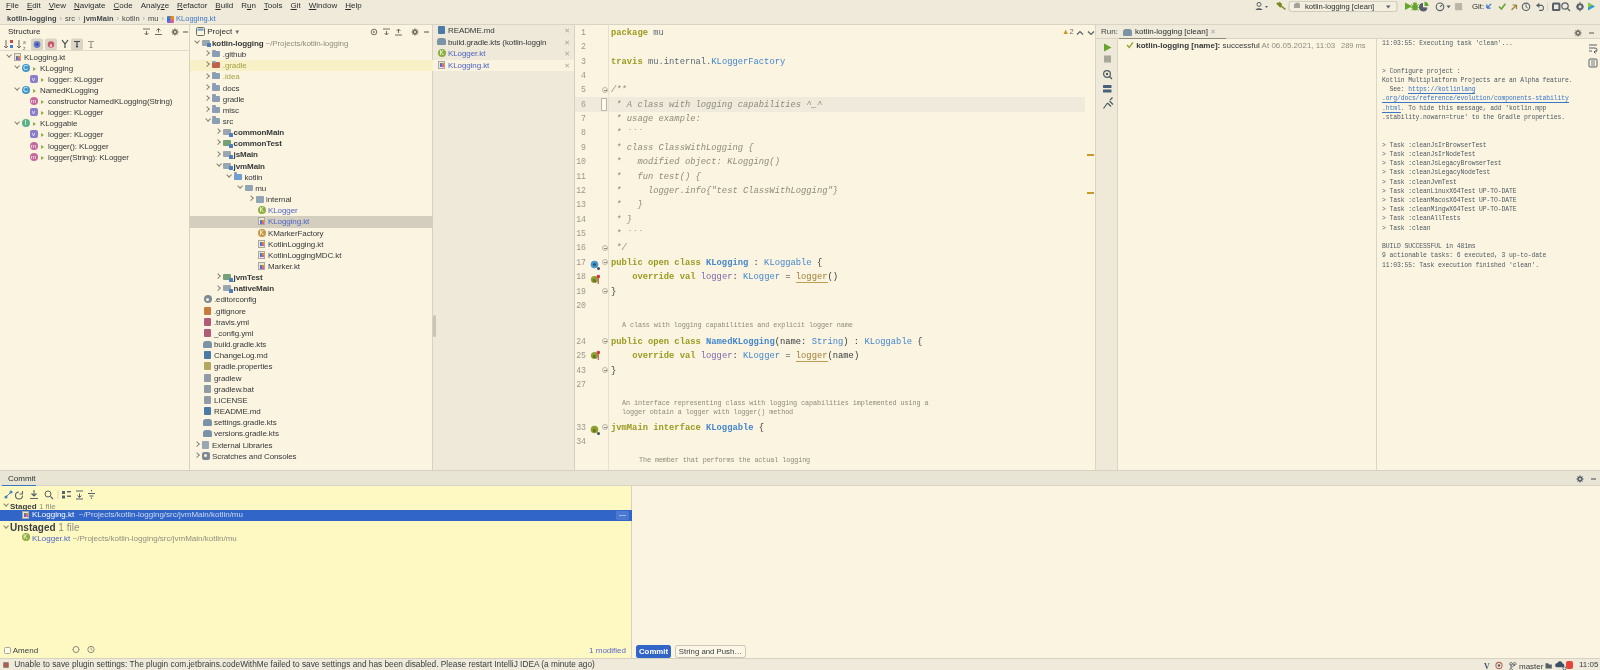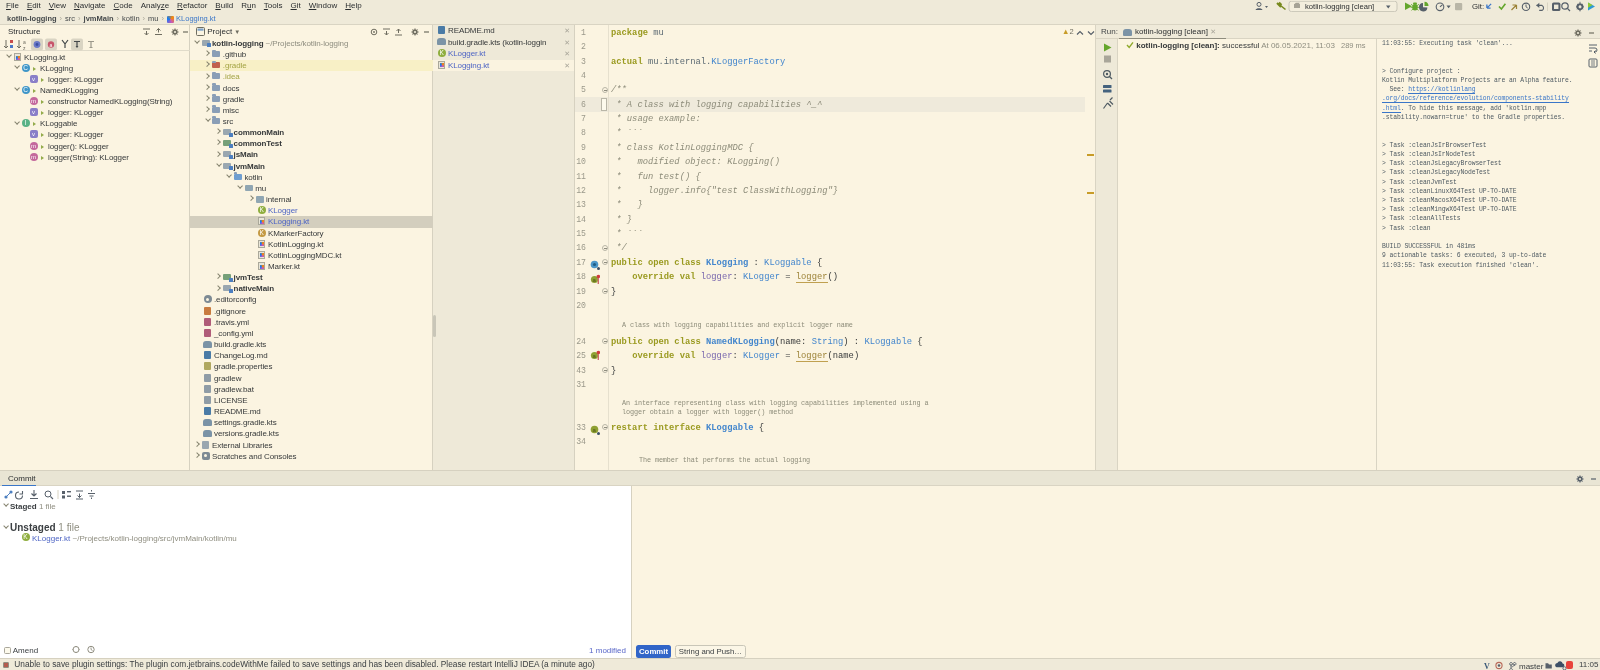--- a/index.html
+++ b/index.html
@@ -271,47 +271,47 @@
   <div class="num" style="top:187.6px">14</div>
   <div class="num" style="top:202.0px">15</div>
   <div class="num" style="top:216.3px">16</div>
   <div class="num" style="top:230.7px">17</div>
   <div class="num" style="top:245.1px">18</div>
   <div class="num" style="top:259.5px">19</div>
   <div class="num" style="top:273.8px">20</div>
   <div class="num" style="top:309.8px">24</div>
   <div class="num" style="top:324.2px">25</div>
   <div class="num" style="top:338.5px">43</div>
-  <div class="num" style="top:352.9px">31</div>
+  <div class="num" style="top:352.9px">27</div>
   <div class="num" style="top:395.5px">33</div>
   <div class="num" style="top:410.0px">34</div>
  </div>
 
  <div id="code">
   <div class="cl" style="top:0.8px"><span class="kw b">package</span> <span style="color:#5c6a73">mu</span></div>
-  <div class="cl" style="top:29.5px"><span class="kw b">actual</span> <span style="color:#5c6a73">mu.internal.</span><span class="cls">KLoggerFactory</span></div>
+  <div class="cl" style="top:29.5px"><span class="kw b">travis</span> <span style="color:#5c6a73">mu.internal.</span><span class="cls">KLoggerFactory</span></div>
   <div class="cl" style="top:58.3px"><span class="doc">/**</span></div>
   <div class="cl" style="top:72.6px"><span class="doc"> * A class with logging capabilities ^_^</span></div>
   <div class="cl" style="top:87.0px"><span class="doc"> * usage example:</span></div>
   <div class="cl" style="top:101.4px"><span class="doc"> * ```</span></div>
-  <div class="cl" style="top:115.8px"><span class="doc"> * class KotlinLoggingMDC {</span></div>
+  <div class="cl" style="top:115.8px"><span class="doc"> * class ClassWithLogging {</span></div>
   <div class="cl" style="top:130.1px"><span class="doc"> *   modified object: KLogging()</span></div>
   <div class="cl" style="top:144.5px"><span class="doc"> *   fun test() {</span></div>
   <div class="cl" style="top:158.9px"><span class="doc"> *     logger.info{"test ClassWithLogging"}</span></div>
   <div class="cl" style="top:173.2px"><span class="doc"> *   }</span></div>
   <div class="cl" style="top:187.6px"><span class="doc"> * }</span></div>
   <div class="cl" style="top:202.0px"><span class="doc"> * ```</span></div>
   <div class="cl" style="top:216.3px"><span class="doc"> */</span></div>
   <div class="cl" style="top:230.7px"><span class="kw b">public open class</span> <span class="cls b">KLogging</span> : <span class="cls">KLoggable</span> {</div>
   <div class="cl" style="top:245.1px">    <span class="kw b">override val</span> <span class="prop">logger</span>: <span class="cls">KLogger</span> = <span class="call">logger</span>()</div>
   <div class="cl" style="top:259.5px">}</div>
   <div class="cl" style="top:309.8px"><span class="kw b">public open class</span> <span class="cls b">NamedKLogging</span>(name: <span class="cls">String</span>) : <span class="cls">KLoggable</span> {</div>
   <div class="cl" style="top:324.2px">    <span class="kw b">override val</span> <span class="prop">logger</span>: <span class="cls">KLogger</span> = <span class="call">logger</span>(name)</div>
   <div class="cl" style="top:338.5px">}</div>
-  <div class="cl" style="top:395.5px"><span class="kw b">restart interface</span> <span class="cls b">KLoggable</span> {</div>
+  <div class="cl" style="top:395.5px"><span class="kw b">jvmMain interface</span> <span class="cls b">KLoggable</span> {</div>
   <div class="fdoc" style="left:47px;top:296px">A class with logging capabilities and explicit logger name</div>
   <div class="fdoc" style="left:47px;top:374px">An interface representing class with logging capabilities implemented using a</div>
   <div class="fdoc" style="left:47px;top:383.4px">logger obtain a logger with logger() method</div>
   <div class="fdoc" style="left:64px;top:431px">The member that performs the actual logging</div>
   <span class="fold abs" style="left:27px;top:61.8px"></span>
   <span class="fold abs" style="left:27px;top:219.8px"></span>
   <span class="fold abs" style="left:27px;top:234.2px"></span>
   <span class="fold abs" style="left:27px;top:263.0px"></span>
   <span class="fold abs" style="left:27px;top:313.3px"></span>
   <span class="fold abs" style="left:27px;top:342.0px"></span>
@@ -375,21 +375,21 @@
       <path d="M8.5 35.5 l2.5 2.5" stroke="#4e5a62" stroke-width="1.2"></path>
   <rect x="2" y="44" width="8.5" height="3" rx="0.6" fill="#44627e"></rect>
       <rect x="2" y="48.5" width="8.5" height="3" rx="0.6" fill="#44627e"></rect>
   <path d="M6.5 62 l3.5 3.5 m-1.5-5.5 l3.5 3.5 m-5.5-1.5 l-4 5.5 m6.5-8.5 l2.5-2.5" stroke="#4e5a62" stroke-width="1.2" fill="none"></path>
  </svg>
 
  <div class="abs nw" style="left:30px;top:15.5px;font-size:8px">
   <svg width="8" height="8" viewBox="0 0 8 8" style="vertical-align:-1px">
         <path d="M1 4 l2.2 2.4 l3.8-5" stroke="#8faa2c" stroke-width="1.4" fill="none"></path>
       </svg>
-  <span class="b">kotlin-logging [clean]:</span> successful <span class="gray">At 06.05.2021, 11:03</span>
+  <span class="b">kotlin-logging [name]:</span> successful <span class="gray">At 06.05.2021, 11:03</span>
  </div>
  <div class="abs gray" style="left:245px;top:16px;font-size:7.5px">289 ms</div>
 
  <div class="abs" style="left:280px;top:14px;width:1px;height:431px;background:#D9D4C3"></div>
 
  <div class="con" style="left:286px;top:14px">11:03:55: Executing task 'clean'...
 
 
 &gt; Configure project :
 Kotlin Multiplatform Projects are an Alpha feature.
@@ -426,38 +426,42 @@
   <span class="abs" style="left:8px;top:1px;line-height:14px;font-size:8px;color:#2b2e30">Commit</span>
   <span class="abs" style="left:2px;top:13.5px;width:34px;height:1.8px;background:#3a76c8"></span>
   <svg class="abs" style="left:1576px;top:4px" width="24" height="8" viewBox="0 0 24 8">
    <circle cx="4" cy="4" r="2.7" fill="#57606a"></circle>
         <circle cx="4" cy="4" r="1.1" fill="#E9E5D4"></circle>
    <path d="M4 0.4 v1.2 M4 6.4 v1.2 M0.4 4 h1.2 M6.4 4 h1.2 M1.5 1.5 l0.9 0.9 M5.6 5.6 l0.9 0.9 M6.5 1.5 l-0.9 0.9 M2.4 5.6 l-0.9 0.9" stroke="#57606a" stroke-width="1"></path>
    <path d="M15 4 h5" stroke="#57606a" stroke-width="1.2"></path>
   </svg>
  </div>
 
- <div class="abs" style="left:0;top:16px;width:632px;height:172px;background:#ffffff;border-right:1px solid #D6D1C0">
+ <div class="abs" style="left:0;top:16px;width:632px;height:172px;background:#fef9c3;border-right:1px solid #D6D1C0">
   <svg class="abs" style="left:3px;top:3px" width="92" height="11" viewBox="0 0 92 11">
    <circle cx="3" cy="8" r="1.6" fill="#4d7fc0"></circle>
         <circle cx="8" cy="3" r="1.6" fill="#4d7fc0"></circle>
         <path d="M4 7 L7 4" stroke="#4d7fc0" stroke-width="1"></path>
    <path d="M16 3 a3.5 3.5 0 1 0 3.5 3.5 m0-4.5 v3 h-3" stroke="#57606a" stroke-width="1.1" fill="none"></path>
    <path d="M31 1 v6 m0 0 l-2.5-2.5 m2.5 2.5 l2.5-2.5 M27 9.5 h8" stroke="#57606a" stroke-width="1.1" fill="none"></path>
    <circle cx="45" cy="5" r="3" fill="none" stroke="#57606a" stroke-width="1"></circle>
         <path d="M47.5 7.5 l2.5 2.5" stroke="#57606a" stroke-width="1.1"></path>
    <path d="M55 1 v9" stroke="#D9D4C3" stroke-width="1"></path>
    <rect x="59" y="2" width="3" height="3" fill="#57606a"></rect>
         <rect x="64" y="2" width="4" height="1.4" fill="#57606a"></rect>
         <rect x="59" y="6.5" width="3" height="3" fill="#57606a"></rect>
         <rect x="64" y="6.5" width="4" height="1.4" fill="#57606a"></rect>
    <path d="M73 2 h7 M76.5 8.5 v-4 m0 4 l-2-2 m2 2 l2-2 M73 10 h7" stroke="#57606a" stroke-width="1" fill="none"></path>
    <path d="M85 4.5 h7 M88.5 1 v1.5 M88.5 10 v-1.5 M86.5 7 h4" stroke="#57606a" stroke-width="1" fill="none"></path>
   </svg>
   <div class="abs nw" style="left:0;top:14.5px;font-size:8px"><span class="arr o" style="margin-left:2px"></span><span class="b" style="color:#3c4043">Staged</span> <span class="gray">1 file</span></div>
+  <div class="abs nw" style="left:0;top:24px;width:632px;height:10.8px;line-height:10.8px;background:#3165C8;color:#fff;font-size:8px">
+    <span class="tico" style="margin-left:21px;vertical-align:-2px"><span class="kt"></span></span>KLogging.kt&nbsp; <span style="color:#cdd9f0">~/Projects/kotlin-logging/src/jvmMain/kotlin/mu</span>
+    <span class="abs" style="right:3px;top:1px;width:13px;height:8.5px;background:#4b79d2;border-radius:1px;color:#dce6f5;text-align:center;line-height:8px;font-size:7px">—</span>
+  </div>
   <div class="abs nw" style="left:0;top:35.5px;font-size:10px"><span class="arr o" style="margin-left:2px"></span><span class="b" style="color:#3c4043">Unstaged</span> <span class="gray">1 file</span></div>
   <div class="abs nw" style="left:0;top:46.5px;font-size:8px"><span class="tico" style="margin-left:21px"><span class="cico" style="background:#8fae3f">K</span></span><span class="mod">KLogger.kt</span> <span class="gray">~/Projects/kotlin-logging/src/jvmMain/kotlin/mu</span></div>
 
   <div class="abs nw" style="left:4px;top:159px;font-size:8px;color:#3c4043">
    <span style="display:inline-block;width:7px;height:7px;border:1px solid #a9a69a;border-radius:1.5px;background:#FDFAEC;vertical-align:-1px"></span> Amend
    <svg width="30" height="9" viewBox="0 0 30 9" style="vertical-align:-1.5px;margin-left:28px">
     <circle cx="8" cy="4.5" r="3" fill="none" stroke="#8f8d7f" stroke-width="1"></circle>
           <path d="M8 1 v1 M8 7 v1 M4.5 4.5 h1 M10.5 4.5 h1" stroke="#8f8d7f" stroke-width="0.9"></path>
     <circle cx="23" cy="4.5" r="3.2" fill="none" stroke="#8f8d7f" stroke-width="1"></circle>
           <path d="M23 2.5 v2 l1.5 1" stroke="#8f8d7f" stroke-width="0.9" fill="none"></path>

